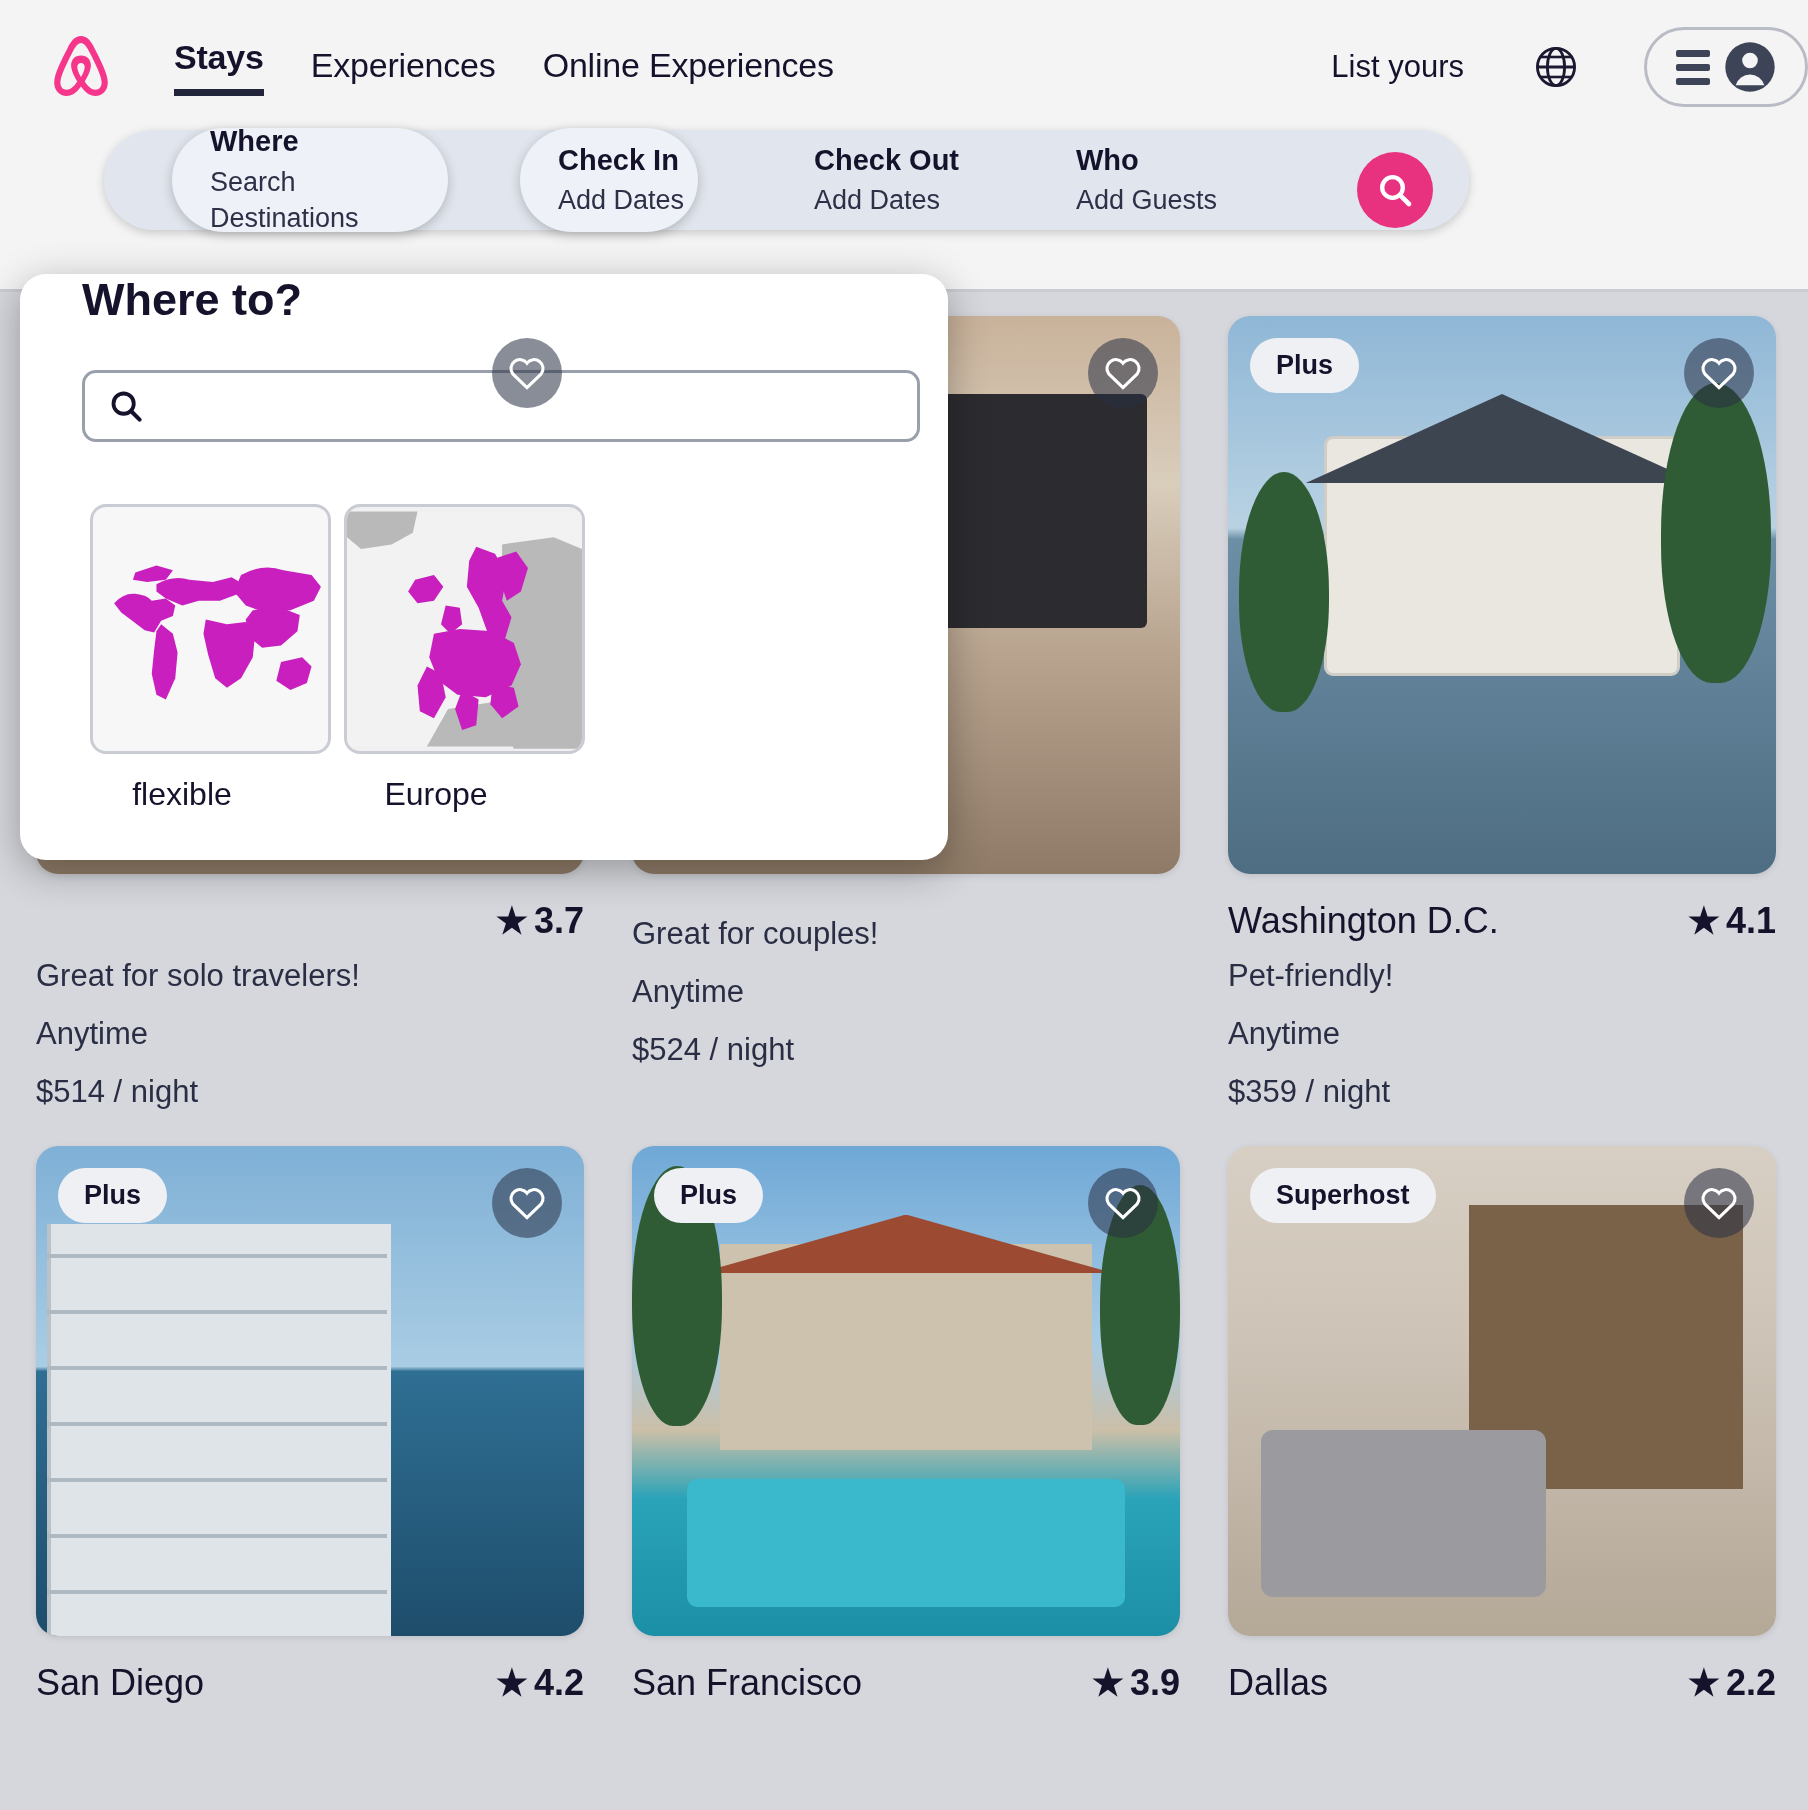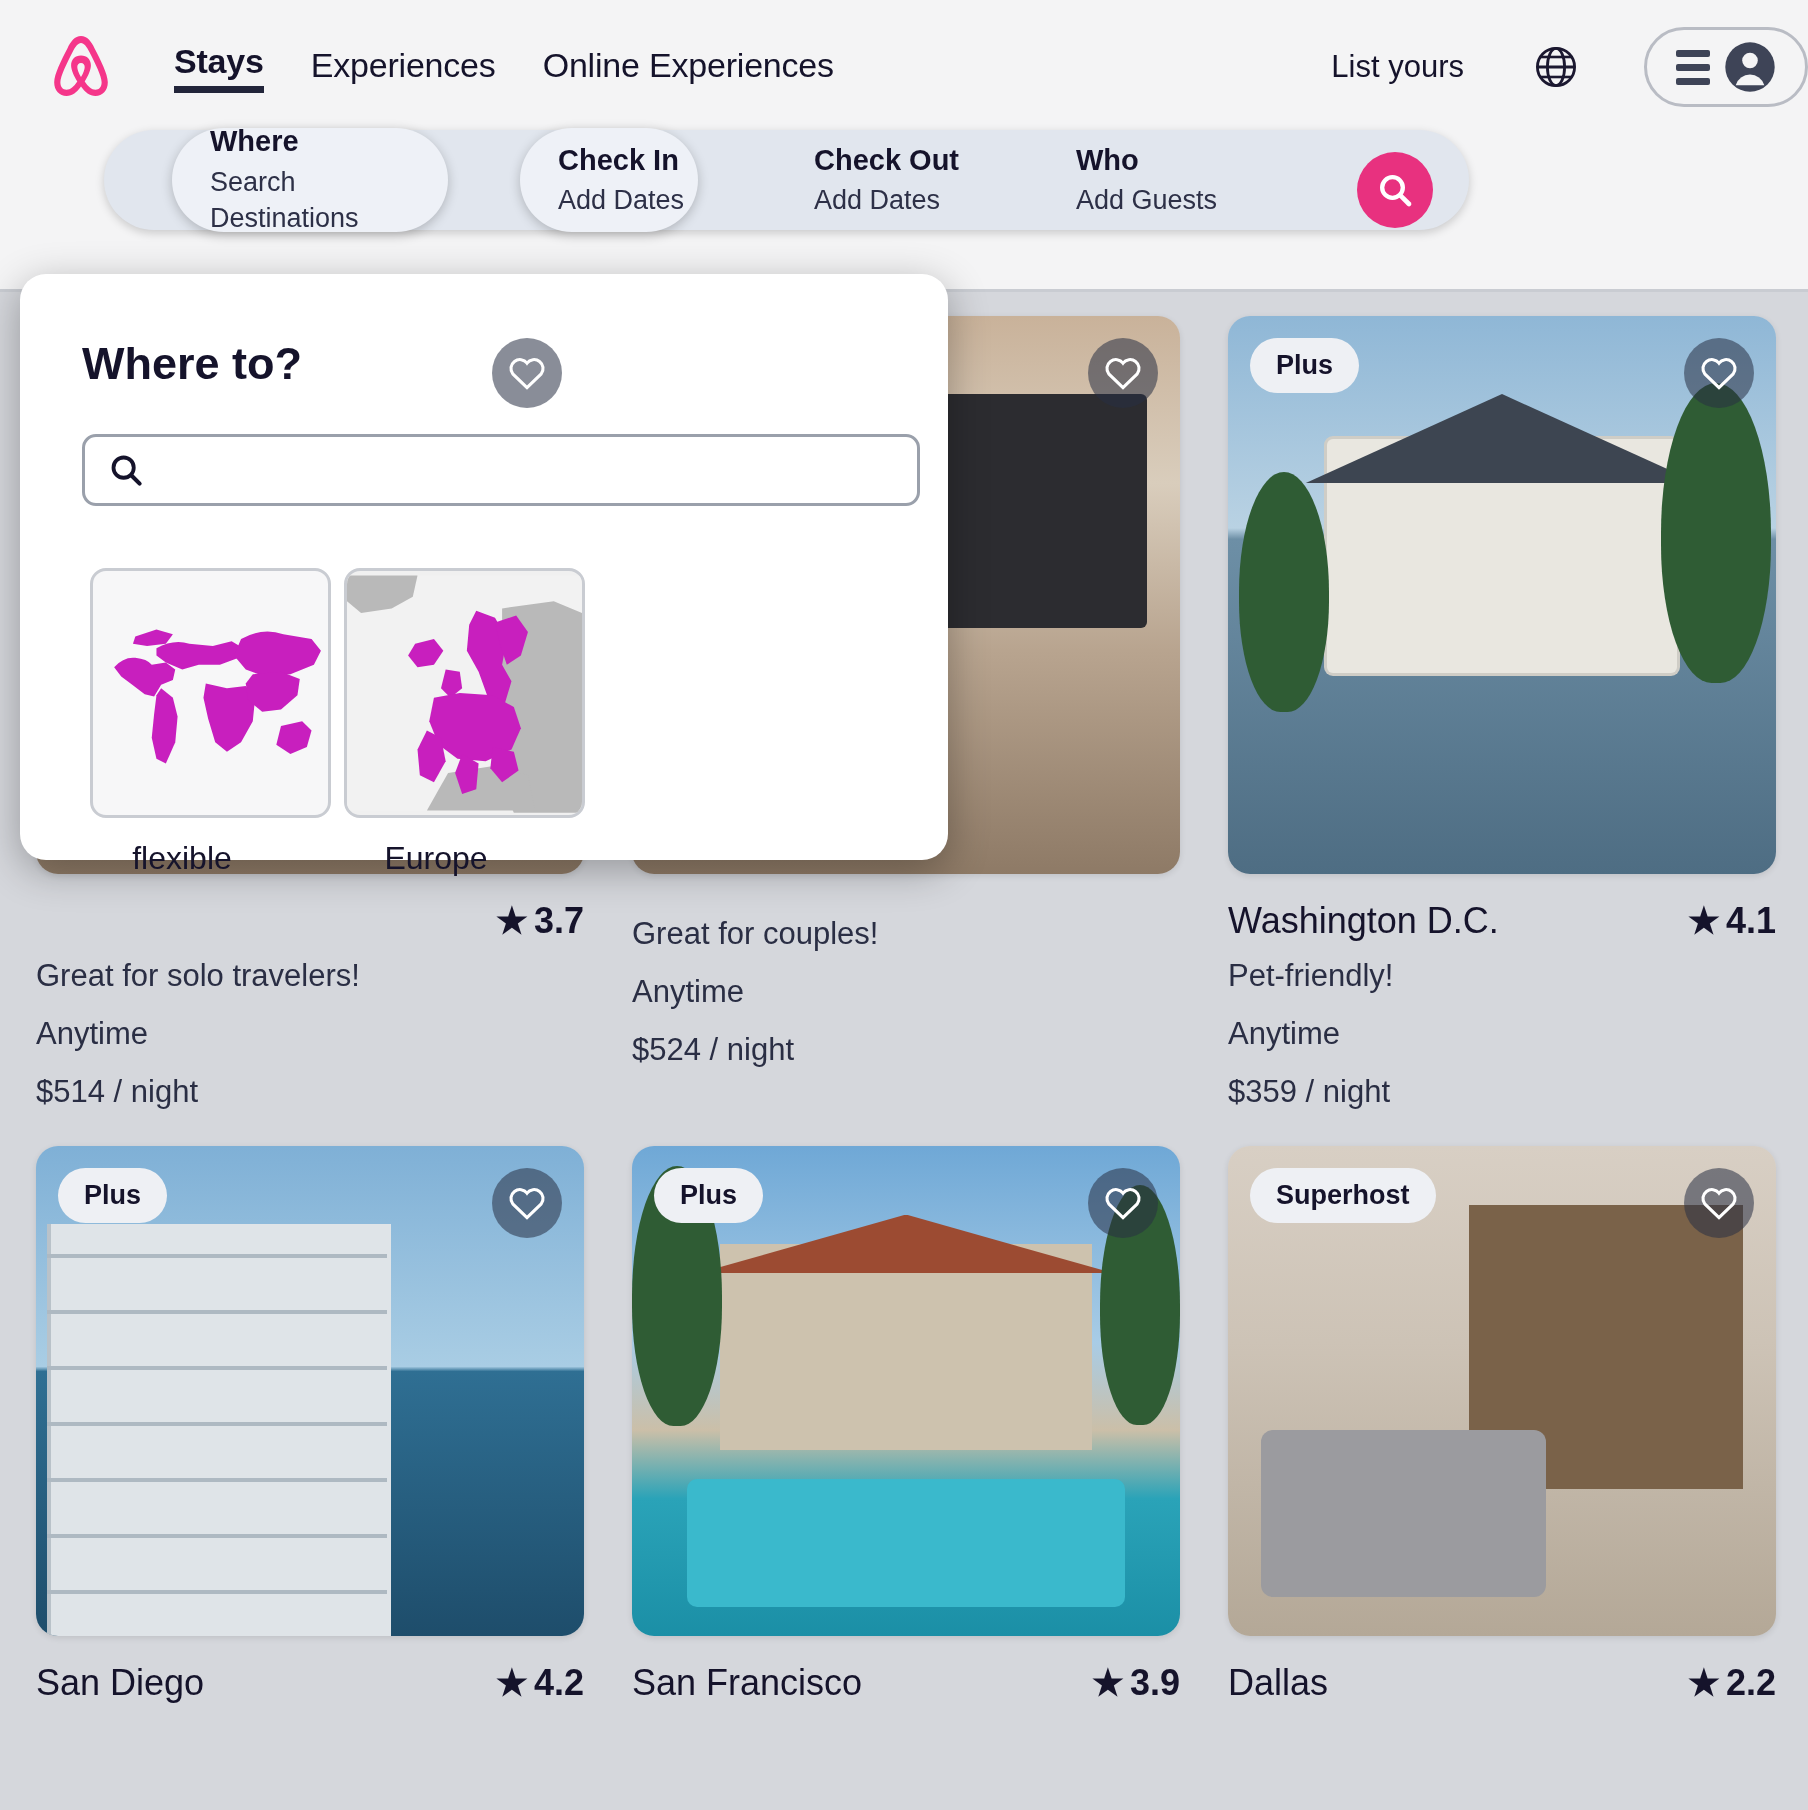--- a/index.html
+++ b/index.html
@@ -21,21 +21,21 @@
     position: absolute; top: 0; left: 0;
     width: 1808px; height: 134px;
     display: flex; align-items: center;
   }
   .logo { margin-left: 48px; width: 66px; height: 74px; display: block; }
   .nav-links { display: flex; align-items: center; margin-left: 60px; gap: 47px; }
   .nav-link {
     font-size: 34px; color: #15132b; letter-spacing: -0.2px;
     padding-bottom: 4px; cursor: pointer; white-space: nowrap;
   }
-  .nav-link.active { font-weight: bold; border-bottom: 7px solid #22253a; padding-bottom: 5px; }
+  .nav-link.active { font-weight: bold; border-bottom: 7px solid #22253a; padding-bottom: 12px; }
   .nav-right { margin-left: auto; display: flex; align-items: center; gap: 0; }
   .list-yours { font-size: 31px; color: #15132b; cursor: pointer; white-space: nowrap; }
   .globe-btn { width: 56px; height: 56px; margin-left: 64px; cursor: pointer; display:flex; align-items:center; justify-content:center;}
   .user-pill {
     margin-left: 60px; width: 164px; height: 80px;
     border: 3px solid #b9bcc4; border-radius: 42px; background: #f4f4f5;
     display: flex; align-items: center; justify-content: center; gap: 14px; cursor: pointer;
   }
   .burger { display: flex; flex-direction: column; gap: 7px; }
   .burger span { display: block; width: 34px; height: 7px; background: #3e4457; border-radius: 2px; }
@@ -144,21 +144,21 @@
   .ph-living { background: linear-gradient(#d8cfc4 0%, #cdc3b6 40%, #b4a897 100%); }
   .ph-living::before { content:""; position:absolute; left:44%; top:12%; width:50%; height:58%; background:#7a6249; }
   .ph-living::after { content:""; position:absolute; left:6%; bottom:8%; width:52%; height:34%; background:#9b9b9f; border-radius:12px; }
   .modal {
     position: absolute; left: 20px; top: 274px;
     width: 928px; height: 586px;
     background: #ffffff; border-radius: 26px;
     box-shadow: 0 10px 40px rgba(0,0,0,0.30);
     padding: 0 62px;
   }
-  .modal-title { font-size: 45px; font-weight: bold; color: #15132b; padding-top: 64px; }
+  .modal-title { font-size: 45px; font-weight: bold; color: #15132b; }
   .modal-search {
     margin-top: 44px; width: 838px; height: 72px;
     border: 3px solid #9aa0ab; border-radius: 14px;
     display: flex; align-items: center; padding-left: 22px; gap: 16px;
     background: #fff;
   }
   .modal-input { border: none; outline: none; font-size: 30px; width: 740px; color: #15132b;
                  font-family: "Liberation Sans", sans-serif; background: transparent; }
   .region-row { display: flex; gap: 62px; margin-top: 62px; }
   .region { width: 192px; cursor: pointer; padding-left: 8px; }

